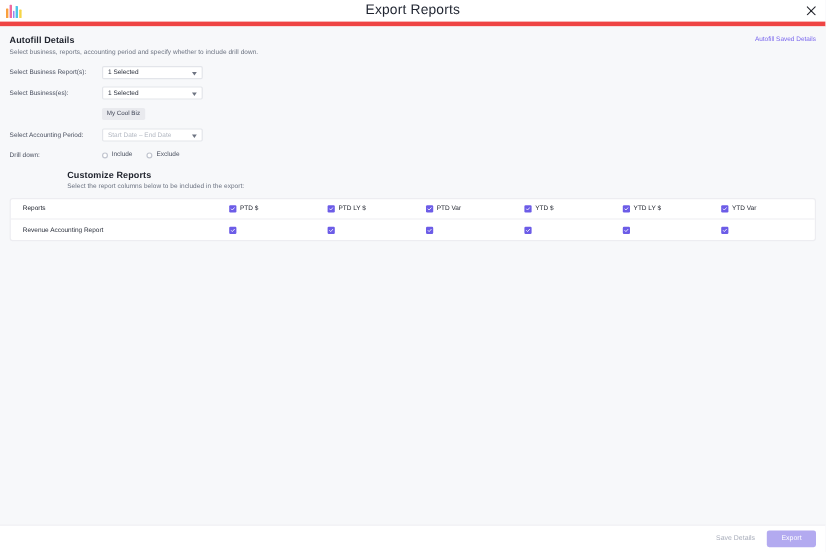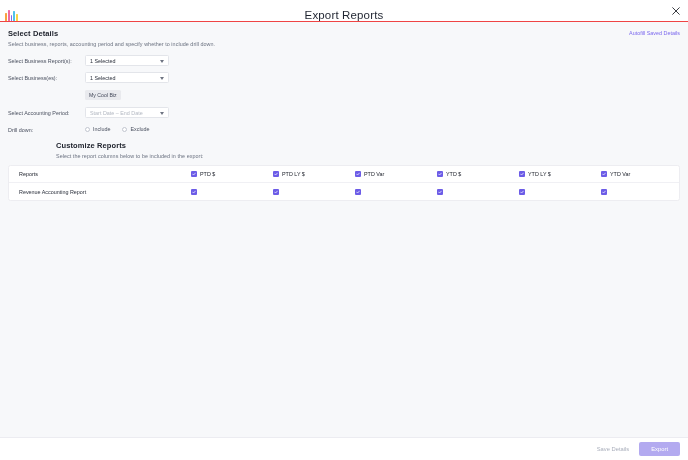--- a/index.html
+++ b/index.html
@@ -17,22 +17,22 @@
     flex-direction: column;
   }
 
   
   .header {
     position: relative;
     height: 22px;
     flex: 0 0 22px;
     background: #ffffff;
     display: flex;
-    align-items: flex-end;
-    border-bottom: 1px solid #ef4444;
+    align-items: center;
+    border-bottom: 4px solid #ef4444;
   }
   .logo {
     margin-left: 5px;
     width: 13px; height: 11px;
     display: flex;
     align-items: flex-end;
     gap: 1px;
   }
   .logo i { display:block; width: 2px; border-radius: 0.5px; }
   .logo i.b1 { height: 8px;  background: #f9a03f; }
@@ -251,21 +251,21 @@
     <div class="close-btn">
       <svg width="8" height="8" viewBox="0 0 8 8">
         <path d="M0.7 0.7 L7.3 7.3 M7.3 0.7 L0.7 7.3" stroke="#24262d" stroke-width="0.9" fill="none" stroke-linecap="round"></path>
       </svg>
     </div>
   </div>
 
   <div class="body">
 
     <div class="section-head">
-      <div class="section-title">Select Details</div>
+      <div class="section-title">Autofill Details</div>
       <div class="section-sub">Select business, reports, accounting period and specify whether to include drill down.</div>
       <div class="autofill-link">Autofill Saved Details</div>
     </div>
 
     <div class="form">
 
       <div class="form-row">
         <div class="form-label">Select Business Report(s):</div>
         <div class="field-col">
           <div class="select">

